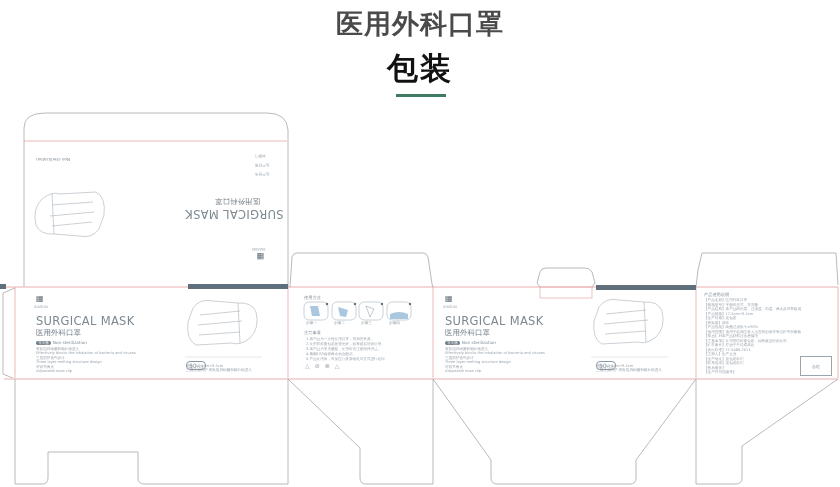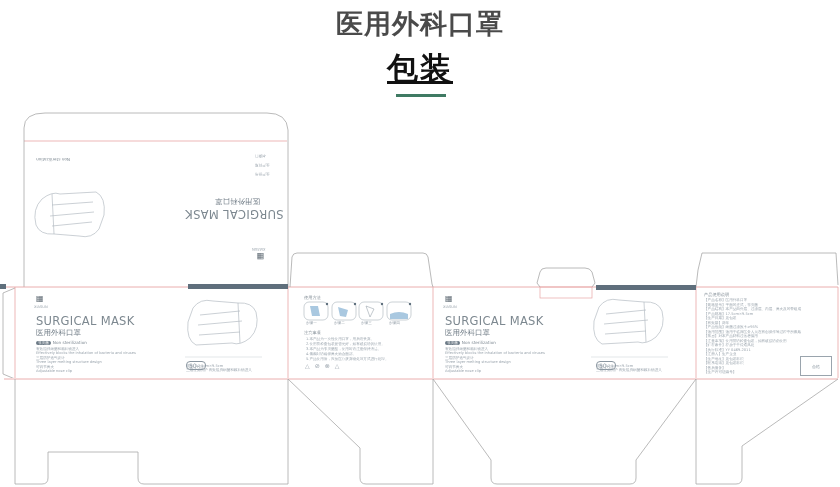--- a/index.html
+++ b/index.html
@@ -1,19 +1,19 @@
 <!DOCTYPE html>
 <html><head>
 <meta charset="utf-8">
 <style>
   html,body{margin:0;padding:0;background:#fff;}
   body{width:840px;height:487px;position:relative;overflow:hidden;font-family:"DejaVu Sans",sans-serif;}
   .title{position:absolute;left:0;width:840px;text-align:center;font-weight:bold;}
   .t1{top:6px;font-size:27px;color:#4a4a4a;letter-spacing:1px;}
-  .t2{top:48px;font-size:31px;color:#111;letter-spacing:2px;text-decoration:underline;}
+  .t2{top:48px;font-size:31px;color:#111;letter-spacing:2px;}
   .underline{position:absolute;left:396px;top:94px;width:50px;height:3px;background:#3f7a63;}
   svg{position:absolute;left:0;top:0;}
   .txt{position:absolute;color:#8a96a0;white-space:nowrap;}
   .brand{font-size:11px;letter-spacing:0.5px;color:#5b6670;}
   .eng{font-size:11.5px;color:#7d8890;letter-spacing:0.3px;}
   .cn{font-size:7.5px;color:#6e7a84;}
   .tiny{font-size:3.6px;color:#9aa4ad;}
   .small{font-size:4.2px;color:#7f8a93;}
   .badge{display:inline-block;background:#6c7a86;color:#fff;border-radius:3px;padding:0 2px;font-size:3.6px;margin-right:2px;}
   .count{font-size:6px;color:#8a96a0;border:0.6px solid #8a96a0;border-radius:4px;padding:0 2px;}

